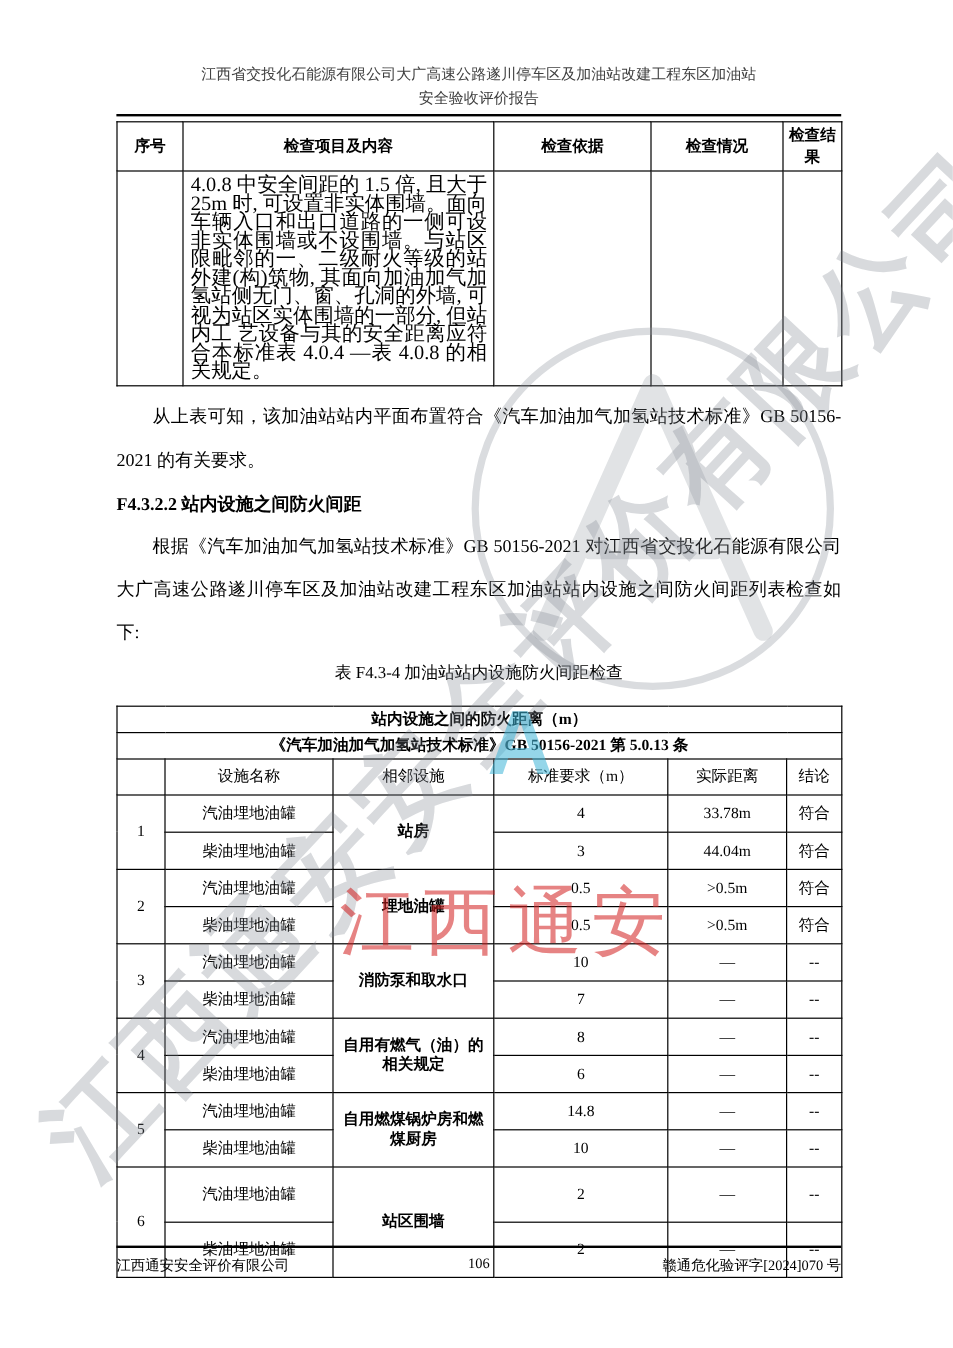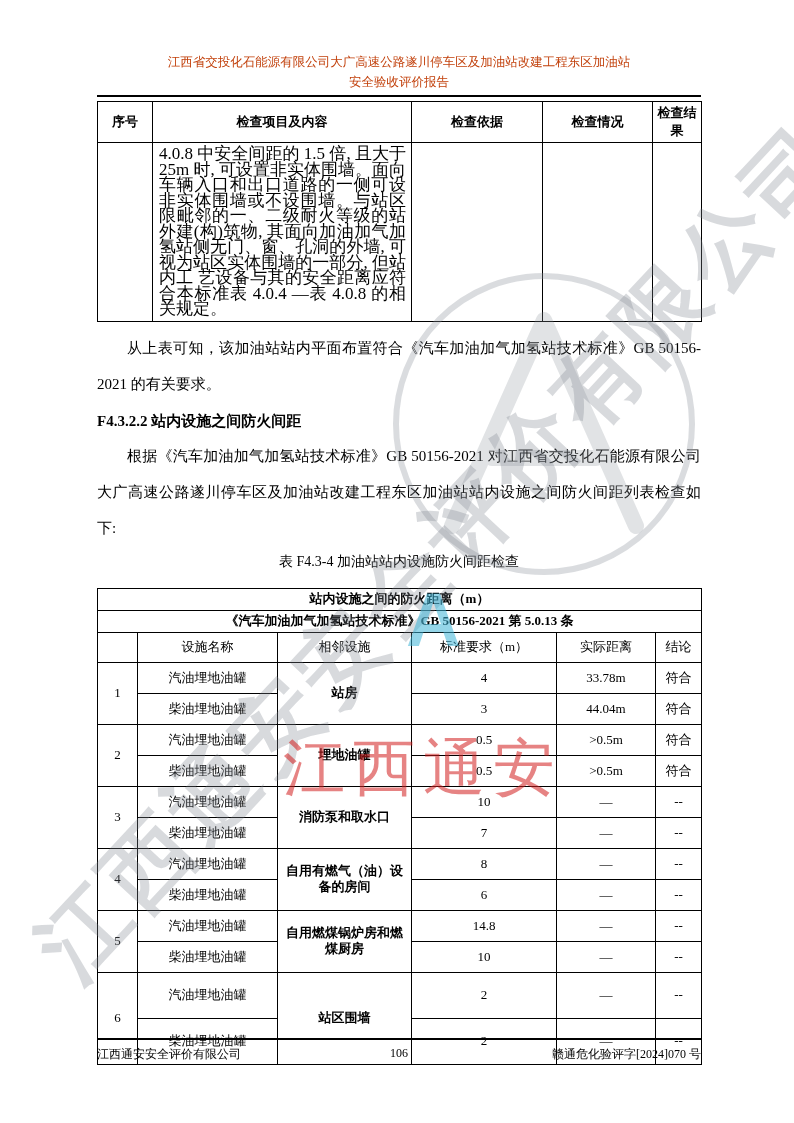--- a/index.html
+++ b/index.html
@@ -4,21 +4,21 @@
 <style>
   * { margin:0; padding:0; box-sizing:border-box; }
   html,body { width:794px; height:1123px; }
   body {
     position:relative; background:#ffffff; overflow:hidden;
     font-family:"Liberation Serif","DejaVu Serif",serif; color:#000;
   }
   .content { position:absolute; left:97px; top:52px; width:604px; }
 
   
-  .doc-header { text-align:center; color:#c2410c; font-size:12.5px; line-height:20px; }
+  .doc-header { text-align:center; color:#404040; font-size:12.5px; line-height:20px; }
   .header-rule { border-bottom:2px solid #000; margin-top:3px; }
 
   
   table { border-collapse:collapse; width:100%; table-layout:fixed; }
   th, td { border:1px solid #000; text-align:center; vertical-align:middle; font-weight:normal; }
 
   .t1 { margin-top:4px; }
   .t1 th { font-size:13px; font-weight:bold; height:34px; padding:2px; }
   .t1 td { height:160px; }
   .t1 td.content-cell {
@@ -177,21 +177,21 @@
     <tr class="r">
       <td>柴油埋地油罐</td>
       <td>7</td>
       <td>—</td>
       <td>--</td>
     </tr>
 
     <tr class="r">
       <td rowspan="2">4</td>
       <td>汽油埋地油罐</td>
-      <td class="c-adj" rowspan="2">自用有燃气（油）设备的房间</td>
+      <td class="c-adj" rowspan="2">自用有燃气（油）的相关规定</td>
       <td>8</td>
       <td>—</td>
       <td>--</td>
     </tr>
     <tr class="r">
       <td>柴油埋地油罐</td>
       <td>6</td>
       <td>—</td>
       <td>--</td>
     </tr>

